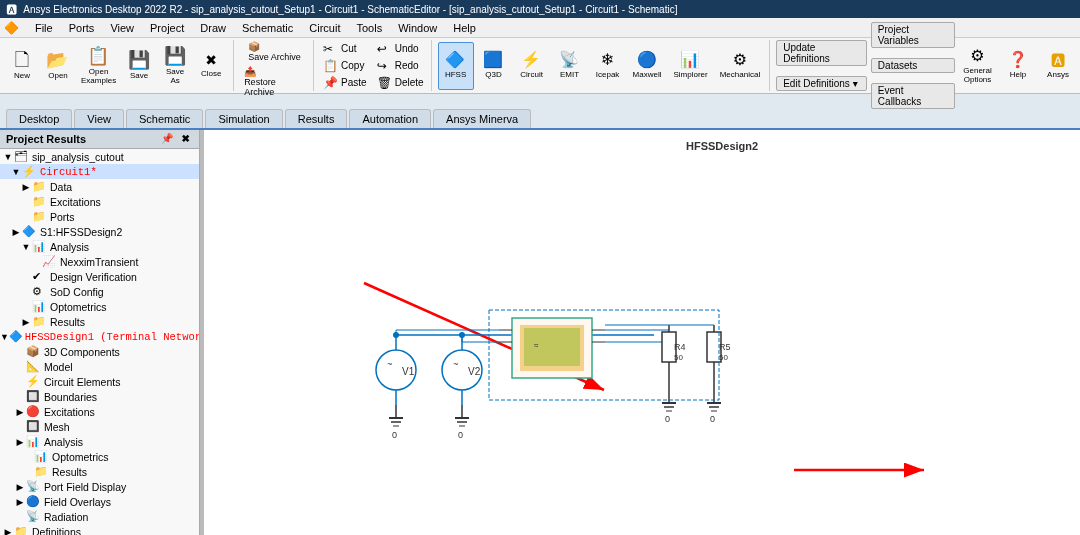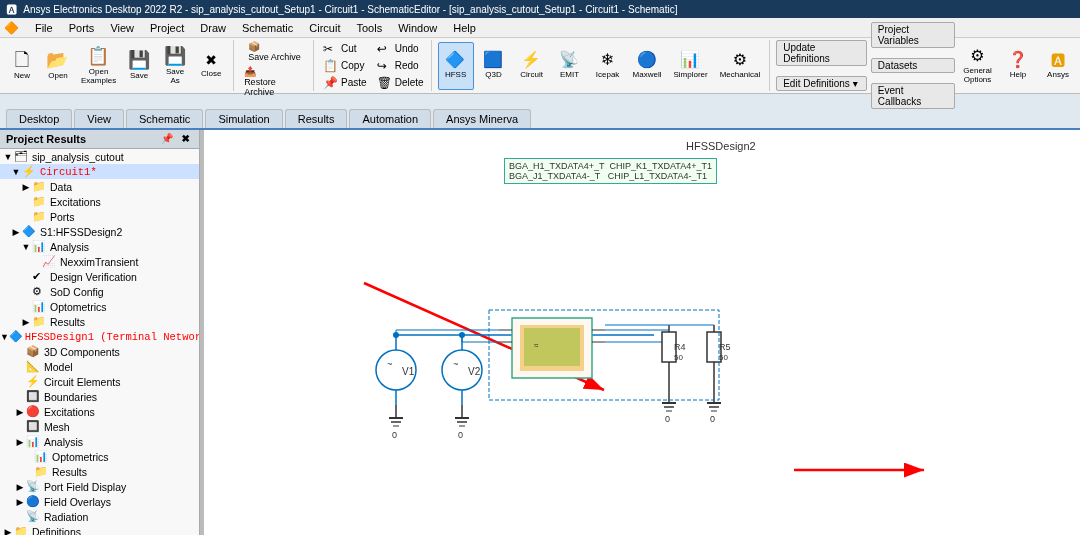--- a/index.html
+++ b/index.html
@@ -409,26 +409,22 @@
         <marker id="arrowhead2" markerWidth="8" markerHeight="6" refX="8" refY="3" orient="auto">
           <polygon points="0 0, 8 3, 0 6" fill="red"></polygon>
         </marker>
       </defs>
 
       <path d="M 160 153 L 400 260" stroke="red" stroke-width="2.5" fill="none" marker-end="url(#arrowhead1)"></path>
 
       <path d="M 590 340 L 720 340" stroke="red" stroke-width="2.5" fill="none" marker-end="url(#arrowhead2)"></path>
     </svg>
 
-    <div style="position:absolute; top:10px; left:450px; font-size:11px; color:#333; font-weight:normal;padding-left:32px;">HFSSDesign2</div>
-
-    <div style="position:absolute; top:28px; left:300px; font-size:9px; color:#333; white-space:nowrap; border: 1px solid #3a9; background:#f0fff0; padding:2px 4px;">
-      <div>BGA_H1_TXDATA4+_T&nbsp;&nbsp;CHIP_K1_TXDATA4+_T1</div>
-      <div>BGA_J1_TXDATA4-_T&nbsp;&nbsp;&nbsp;CHIP_L1_TXDATA4-_T1</div>
-    </div>
+    <div style="position:absolute; top:10px; left:450px; font-size:11px; color:#333; font-weight:bold;padding-left:32px;">HFSSDesign2</div>
+
 
     <svg style="position:absolute; top:40px; left:0; width:100%; height:calc(100% - 40px);" xmlns="http://www.w3.org/2000/svg">
 
       <circle cx="192" cy="200" r="20" stroke="#0070c0" stroke-width="1.5" fill="white"></circle>
       <text x="183" y="197" font-size="9" fill="#333">~</text>
       <line x1="192" y1="180" x2="192" y2="165" stroke="#0070c0" stroke-width="1.5"></line>
       <line x1="192" y1="220" x2="192" y2="235" stroke="#0070c0" stroke-width="1.5"></line>
       <text x="198" y="205" font-size="10" fill="#333">V1</text>
 
       <line x1="192" y1="235" x2="192" y2="248" stroke="#333" stroke-width="1.5"></line>

